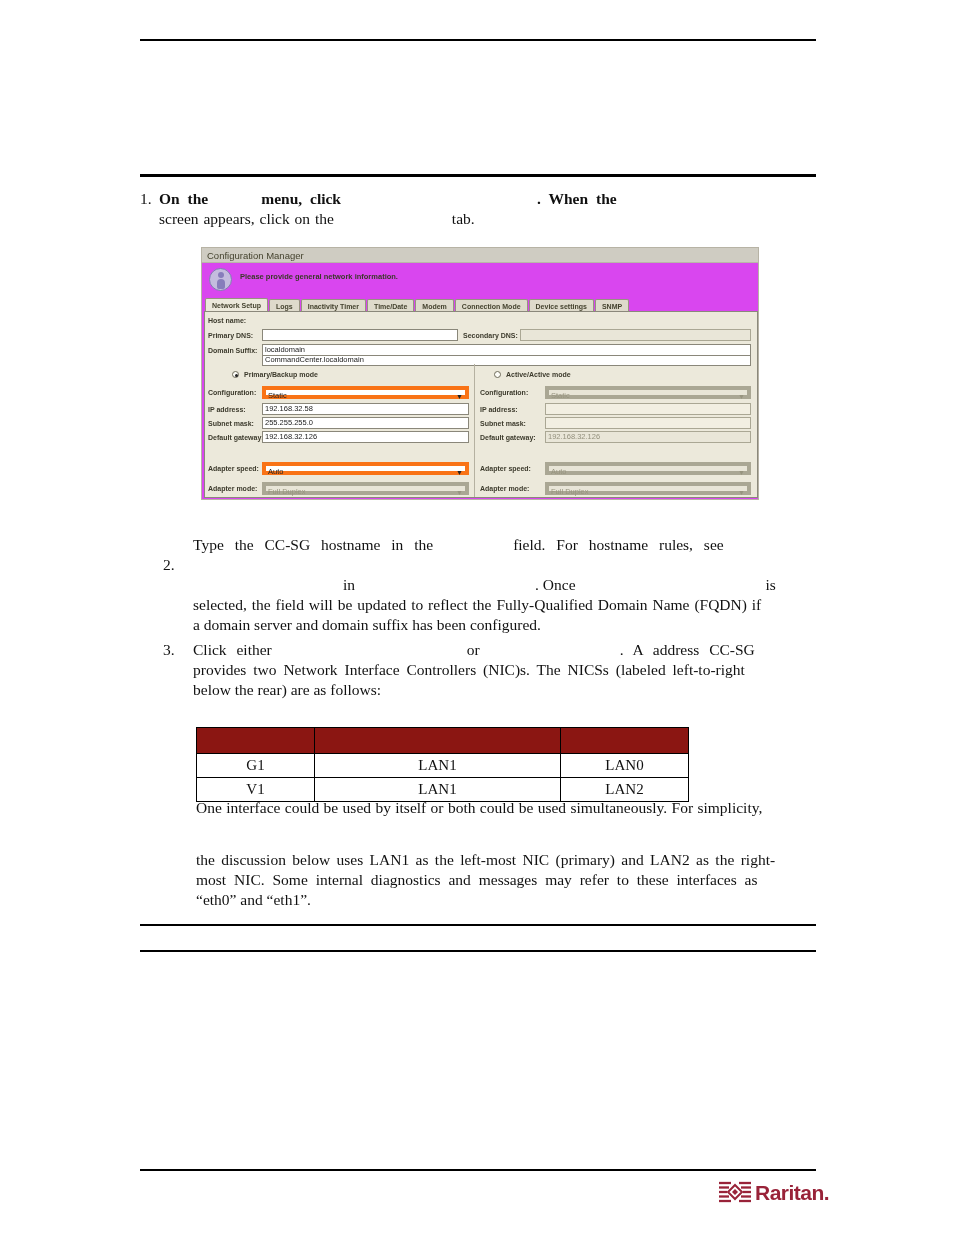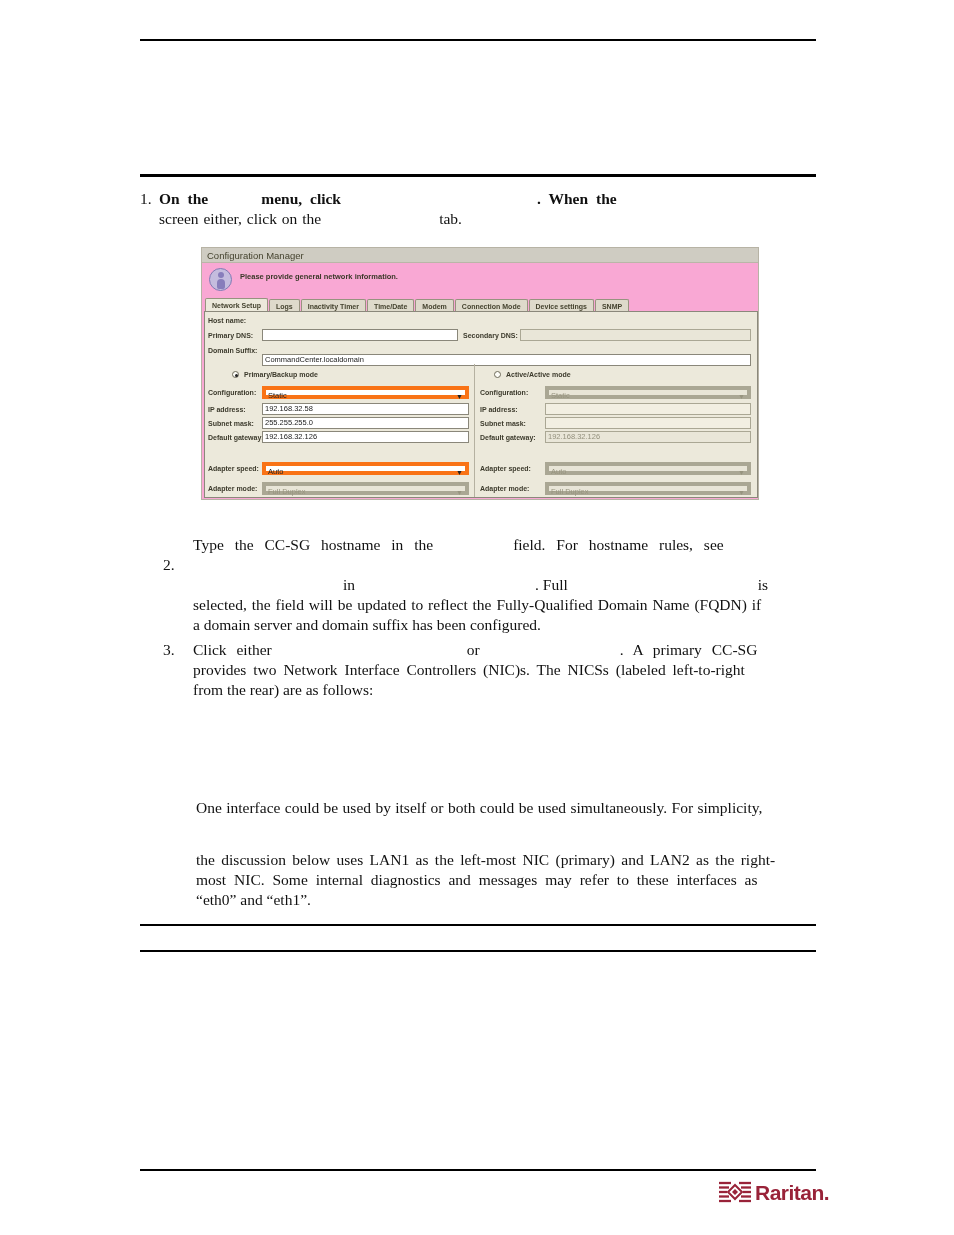--- a/index.html
+++ b/index.html
@@ -9,21 +9,21 @@
   .rule { position:absolute; background:#000; }
 
   
   .doctext { position:absolute; font-size:15.5px; color:#111; }
   .dline { position:absolute; white-space:nowrap; }
   .gap { display:inline-block; }
   .num { position:absolute; }
 
   
   .shot { position:absolute; left:201px; top:247px; width:558px; height:253px;
-          background:#f9a8d4; border:1px solid #b7b3a5;
+          background:#d946ef; border:1px solid #b7b3a5;
           font-family:"Liberation Sans", sans-serif; color:#3c3a2c; }
   .sh-title { position:absolute; left:0; top:0; width:100%; height:15px; background:#cfccc2;
               font-size:9.5px; line-height:15px; padding-left:5px; color:#45432f;
               border-bottom:1px solid #bab6a8; }
   .info-icon { position:absolute; left:7px; top:20px; width:23px; height:23px; border-radius:50%;
                background:#c4bcde; border:1px solid #8279b4; }
   .info-icon .head { position:absolute; left:8px; top:3px; width:6px; height:6px; border-radius:50%;
                background:#8densome; background:#877dbb; }
   .info-icon .bodyp { position:absolute; left:7px; top:10px; width:8px; height:10px;
                border-radius:4px 4px 2px 2px; background:#877dbb; }
@@ -69,21 +69,21 @@
 
   <div class="rule" style="left:140px; top:39px; width:676px; height:2px;"></div>
   <div class="rule" style="left:140px; top:174px; width:676px; height:3px;"></div>
 
   <div class="doctext">
     <span class="num" style="left:140px; top:190px;">1.</span>
     <div class="dline" style="left:159px; top:190px; word-spacing:4px;font-weight:bold;">
       <span>On the</span><span class="gap" style="width:53px;"></span><span>menu, click</span><span class="gap" style="width:196px;"></span><span>. When the</span>
     </div>
     <div class="dline" style="left:159px; top:210px; word-spacing:1px;">
-      <span>screen either, click on the</span><span class="gap" style="width:118px;"></span><span>tab.</span>
+      <span>screen appears, click on the</span><span class="gap" style="width:118px;"></span><span>tab.</span>
     </div>
   </div>
 
   <div class="shot">
     <div class="sh-title">Configuration Manager</div>
     <div class="info-icon">
       <div class="head"></div>
       <div class="bodyp"></div>
     </div>
     <div class="sh-info">Please provide general network information.</div>
@@ -103,20 +103,21 @@
 
     <span class="sh-label" style="left:6px; top:69px;">Host name:</span>
     <div class="sh-input" style="left:60px; top:66px; width:489px;margin-top:40px;">CommandCenter.localdomain</div>
 
     <span class="sh-label" style="left:6px; top:84px;">Primary DNS:</span>
     <div class="sh-input" style="left:60px; top:81px; width:196px;"></div>
     <span class="sh-label" style="left:261px; top:84px;">Secondary DNS:</span>
     <div class="sh-input dis" style="left:318px; top:81px; width:231px;"></div>
 
     <span class="sh-label" style="left:6px; top:99px;">Domain Suffix:</span>
+    <div class="sh-input" style="left:60px; top:96px; width:489px;">localdomain</div>
 
     <span class="radio sel" style="left:30px; top:123px;"></span>
     <span class="sh-label" style="left:42px; top:123px;">Primary/Backup mode</span>
     <span class="radio" style="left:292px; top:123px;"></span>
     <span class="sh-label" style="left:304px; top:123px;">Active/Active mode</span>
 
     <div class="vdiv" style="left:272px; top:116px; height:133px;"></div>
 
     <span class="sh-label" style="left:6px; top:141px;">Configuration:</span>
     <div class="sh-select" style="left:60px; top:138px; width:207px;">
@@ -156,43 +157,62 @@
       <span>Full Duplex</span><span class="arr">▼</span>
     </div>
   </div>
 
   <div class="doctext">
     <span class="num" style="left:163px; top:556px;">2.</span>
     <div class="dline" style="left:193px; top:536px; word-spacing:7px;">
       <span>Type the CC-SG hostname in the</span><span class="gap" style="width:80px;"></span><span>field. For hostname rules, see</span>
     </div>
     <div class="dline" style="left:193px; top:576px;">
-      <span class="gap" style="width:150px;"></span><span>in</span><span class="gap" style="width:180px;"></span><span>. Full</span><span class="gap" style="width:190px;"></span><span>is</span>
+      <span class="gap" style="width:150px;"></span><span>in</span><span class="gap" style="width:180px;"></span><span>. Once</span><span class="gap" style="width:190px;"></span><span>is</span>
     </div>
     <div class="dline" style="left:193px; top:596px; word-spacing:1px;">
       <span>selected, the field will be updated to reflect the Fully-Qualified Domain Name (FQDN) if</span>
     </div>
     <div class="dline" style="left:193px; top:616px;">
       <span>a domain server and domain suffix has been configured.</span>
     </div>
   </div>
 
   <div class="doctext">
     <span class="num" style="left:163px; top:641px;">3.</span>
     <div class="dline" style="left:193px; top:641px; word-spacing:6px;">
-      <span>Click either</span><span class="gap" style="width:195px;"></span><span>or</span><span class="gap" style="width:140px;"></span><span>. A primary CC-SG</span>
+      <span>Click either</span><span class="gap" style="width:195px;"></span><span>or</span><span class="gap" style="width:140px;"></span><span>. A address CC-SG</span>
     </div>
     <div class="dline" style="left:193px; top:661px; word-spacing:3px;">
       <span>provides two Network Interface Controllers (NIC)s. The NICSs (labeled left-to-right</span>
     </div>
     <div class="dline" style="left:193px; top:681px;">
-      <span>from the rear) are as follows:</span>
-    </div>
-  </div>
-
+      <span>below the rear) are as follows:</span>
+    </div>
+  </div>
+
+  <table class="nic-table">
+    <tbody>
+        <tr>
+      <th class="c0"></th>
+      <th class="c1"></th>
+      <th class="c2"></th>
+    </tr>
+    <tr>
+      <td>G1</td>
+      <td>LAN1</td>
+      <td>LAN0</td>
+    </tr>
+    <tr>
+      <td>V1</td>
+      <td>LAN1</td>
+      <td>LAN2</td>
+    </tr>
+  </tbody>
+    </table>
 
   <div class="doctext">
     <div class="dline" style="left:196px; top:799px; word-spacing:0.5px;"><span>One interface could be used by itself or both could be used simultaneously. For simplicity,</span></div>
     <div class="dline" style="left:196px; top:851px; word-spacing:2.5px;"><span>the discussion below uses LAN1 as the left-most NIC (primary) and LAN2 as the right-</span></div>
     <div class="dline" style="left:196px; top:871px; word-spacing:4px;"><span>most NIC.  Some internal diagnostics and messages may refer to these interfaces as</span></div>
     <div class="dline" style="left:196px; top:891px;"><span>“eth0” and “eth1”.</span></div>
   </div>
 
   <div class="rule" style="left:140px; top:924px; width:676px; height:2px;"></div>
   <div class="rule" style="left:140px; top:950px; width:676px; height:2px;"></div>

